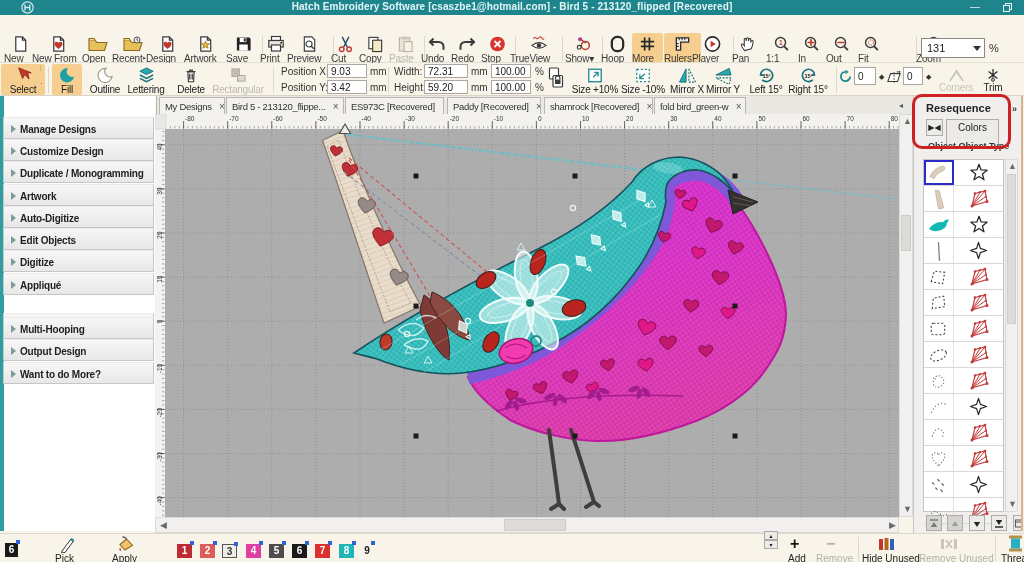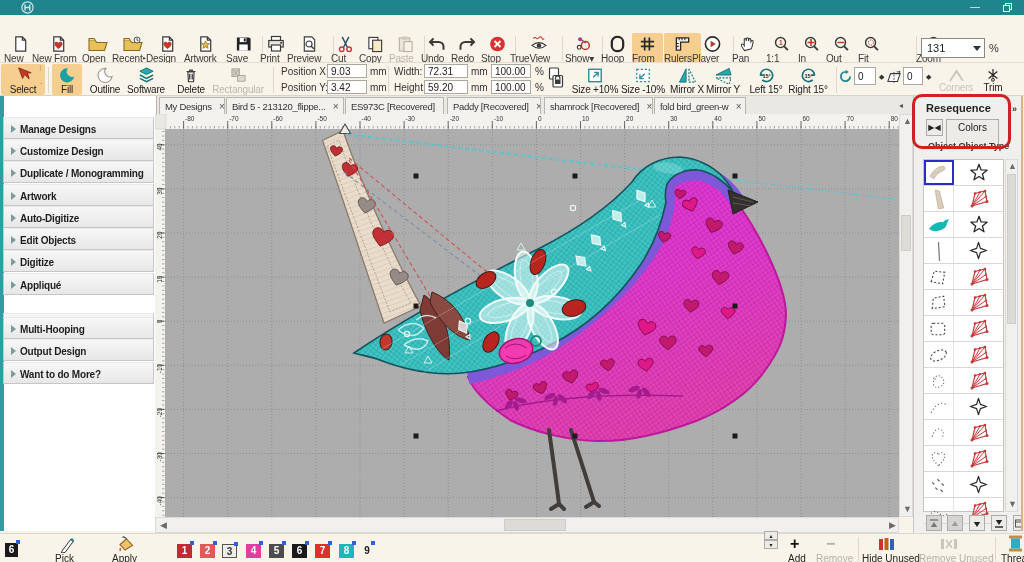--- a/index.html
+++ b/index.html
@@ -62,20 +62,21 @@
 .blabg{position:absolute;top:19px;font-size:10px;color:#B5B1A6;white-space:nowrap}
 </style></head>
 <body>
 <div id="app">
 
 <div id="title" class="abs">
  <svg style="position:absolute;left:21px;top:1px" width="13" height="13" viewBox="0 0 13 13">
         <circle cx="6.5" cy="6.5" r="5.6" fill="none" stroke="#CFEBEB" stroke-width="1.2"></circle>
         <path d="M4 3.5v6M8.7 3.5v6M4 6.5h4.7" stroke="#CFEBEB" stroke-width="1.4" fill="none"></path>
       </svg>
+ <div class="tt">Hatch Embroidery Software [csaszbe1@hotmail.com] - Bird 5 - 213120_flipped [Recovered]</div>
  <div style="position:absolute;right:44px;top:1px;font-weight:normal">—</div>
  <svg style="position:absolute;right:12px;top:3px" width="9" height="9" viewBox="0 0 9 9">
         <rect x="2.5" y="0.5" width="6" height="6" fill="none" stroke="#E3F6F6"></rect>
         <rect x="0.5" y="2.5" width="6" height="6" fill="#1F858D" stroke="#E3F6F6"></rect>
       </svg>
 </div>
 
 <svg width="0" height="0" style="position:absolute">
 <defs>
 <symbol id="i-page" viewBox="0 0 18 18">
@@ -381,21 +382,21 @@
  <div class="ti" style="left:601px;width:32px">
         <svg width="17" height="18">
           <use href="#i-hoop"></use>
         </svg>
         <span class="lb">Hoop</span>
       </div>
  <div class="ti hl" style="left:632px;width:31px">
         <svg width="17" height="18">
           <use href="#i-grid"></use>
         </svg>
-        <span class="lb">From</span>
+        <span class="lb">More</span>
       </div>
  <div class="ti hl" style="left:664px;width:37px">
         <svg width="17" height="18">
           <use href="#i-ruler"></use>
         </svg>
         <span class="lb">Rulers</span>
       </div>
  <div class="ti" style="left:692px;width:40px">
         <svg width="17" height="18">
           <use href="#i-player"></use>
@@ -468,21 +469,21 @@
         <svg width="17" height="17" viewBox="0 0 18 18">
           <use href="#i-outlm"></use>
         </svg>
         <span class="lb">Outline</span>
       </div>
 
  <div class="btn2" style="left:120px;width:52px">
         <svg width="19" height="17" viewBox="0 0 20 18">
           <use href="#i-dup"></use>
         </svg>
-        <span class="lb">Software</span>
+        <span class="lb">Lettering</span>
       </div>
  <div class="btn2" style="left:172px;width:38px">
         <svg width="16" height="17" viewBox="0 0 18 18">
           <use href="#i-trash"></use>
         </svg>
         <span class="lb">Delete</span>
       </div>
 
  <div class="btn2" style="left:206px;width:64px;color:#BCB8AB">
         <svg width="17" height="17" viewBox="0 0 18 18">

